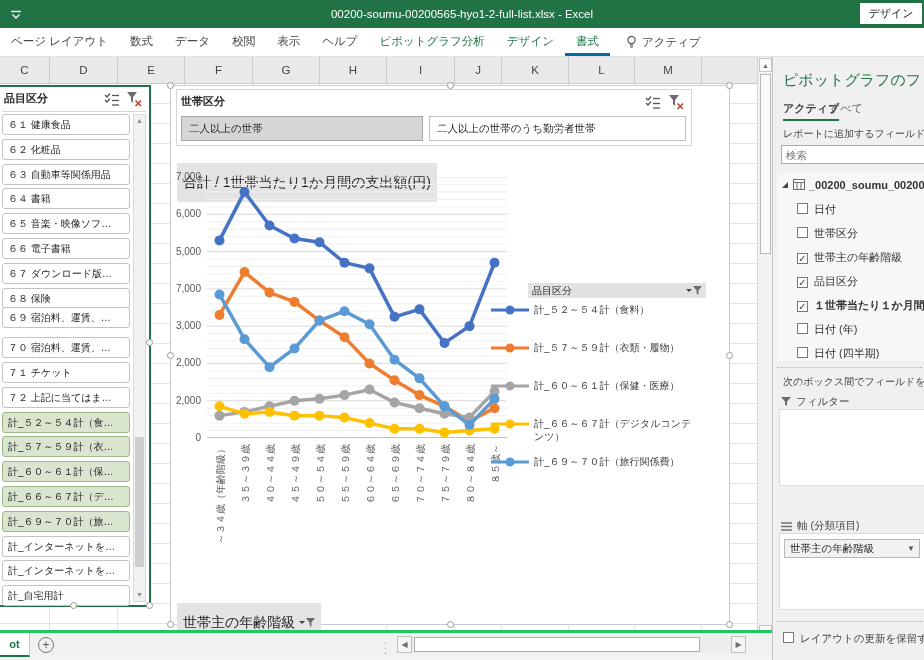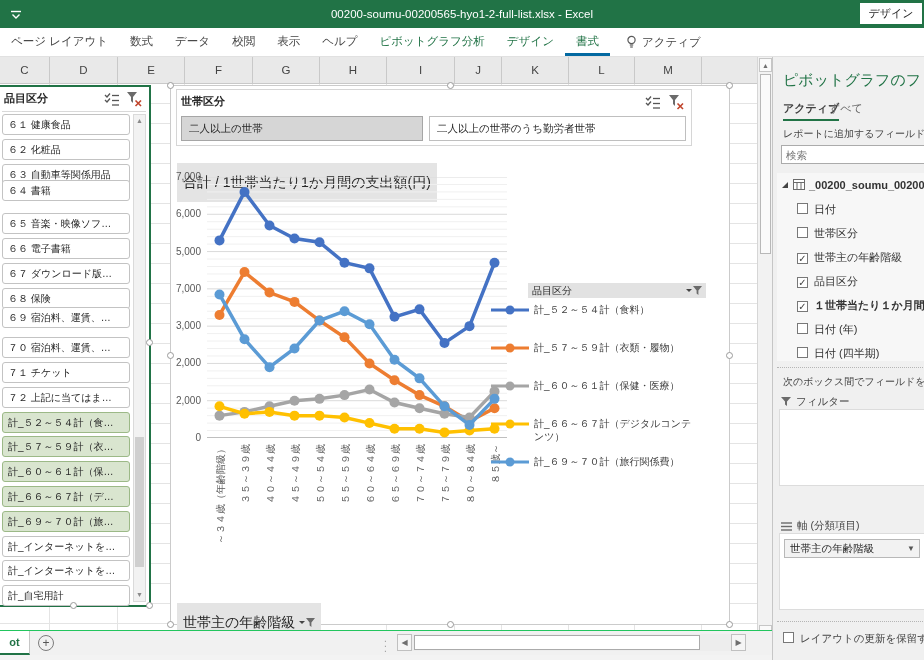--- a/index.html
+++ b/index.html
@@ -57,21 +57,21 @@
   .leghead { position:absolute; left:37px; top:2px; width:178px; height:15px; background:#E2E2E2;
              font-size:10px; line-height:15px; padding:0 4px; display:flex; justify-content:space-between; align-items:center;}
   .legentry { position:absolute; left:0; display:flex; gap:5px; width:230px; }
   .legentry .txt { font-size:10px; line-height:13px; color:#404040; width:160px; }
   .handle { position:absolute; width:7px; height:7px; border-radius:50%; background:#fff; border:1px solid #9A9A9A; z-index:6;}
   
   .vscroll { position:absolute; left:757px; top:57px; width:15px; height:583px; background:#F2F2F2; border-left:1px solid #D6D6D6; z-index:6;}
   .varrow { position:absolute; left:1px; width:13px; height:14px; background:#FAFAFA; border:1px solid #C6C6C6;
             font-size:7px; color:#707070; text-align:center; line-height:13px;}
   .vthumb { position:absolute; left:2px; top:17px; width:11px; height:180px; background:#FAFAFA; border:1px solid #B8B8B8;}
-  .sheetbar { position:absolute; left:0; top:630px; width:772px; height:25px; background:#F1F1F1; border-top:1px solid #22c55e; z-index:6;padding-left:28px;}
+  .sheetbar { position:absolute; left:0; top:630px; width:772px; height:25px; background:#F1F1F1; border-top:3px solid #22c55e; z-index:6;padding-left:28px;}
   .sheettab { position:absolute; left:0; top:0; width:30px; height:24px; background:#fff; color:#217346;
               font-weight:bold; font-size:11px; text-align:center; line-height:22px;
               border-right:1px solid #C6C6C6; border-bottom:2px solid #217346; }
   .addsheet { position:absolute; left:38px; top:4px; width:16px; height:16px; border:1px solid #7C7C7C; border-radius:50%;
               color:#555; font-size:12px; line-height:14px; text-align:center; }
   .hscroll-btn { position:absolute; top:3px; width:15px; height:17px; background:#F5F5F5; border:1px solid #C0C0C0;
                  font-size:8px; color:#6F6F6F; text-align:center; line-height:15px; }
   .statusstrip { position:absolute; left:0; top:655px; width:772px; height:5px; background:#F3F3F3; }
   
   .pane { position:absolute; left:772px; top:57px; width:152px; height:603px; background:#F0F0F0;
@@ -171,21 +171,21 @@
     <svg class="abs" style="left:127px;top:5px" width="15" height="15" viewBox="0 0 15 15">
       <path d="M0 0 h10 L6 5 v6 L4 9 V5 Z" fill="#6B6B6B"></path>
       <line x1="8.5" y1="8.5" x2="14" y2="14" stroke="#C0442B" stroke-width="1.6"></line>
       <line x1="14" y1="8.5" x2="8.5" y2="14" stroke="#C0442B" stroke-width="1.6"></line>
     </svg>
     <div class="abs" style="left:2px;top:24px;width:144px;height:1px;background:#D9D9D9"></div>
     <div id="slicer-items">
         <div class="sitem" style="top:27px">６１ 健康食品</div>
         <div class="sitem" style="top:51.8px">６２ 化粧品</div>
         <div class="sitem" style="top:76.6px">６３ 自動車等関係用品</div>
-        <div class="sitem" style="top:93px">６４ 書籍</div>
+        <div class="sitem" style="top:101px">６４ 書籍</div>
         <div class="sitem" style="top:126.2px">６５ 音楽・映像ソフ…</div>
         <div class="sitem" style="top:151px">６６ 電子書籍</div>
         <div class="sitem" style="top:175.8px">６７ ダウンロード版…</div>
         <div class="sitem" style="top:200.6px">６８ 保険</div>
         <div class="sitem" style="top:220px">６９ 宿泊料、運賃、…</div>
         <div class="sitem" style="top:250.20000000000002px">７０ 宿泊料、運賃、…</div>
         <div class="sitem" style="top:275px">７１ チケット</div>
         <div class="sitem" style="top:299.8px">７２ 上記に当てはま…</div>
         <div class="sitem sel" style="top:324.6px">計_５２～５４計（食…</div>
         <div class="sitem sel" style="top:349.40000000000003px">計_５７～５９計（衣…</div>

